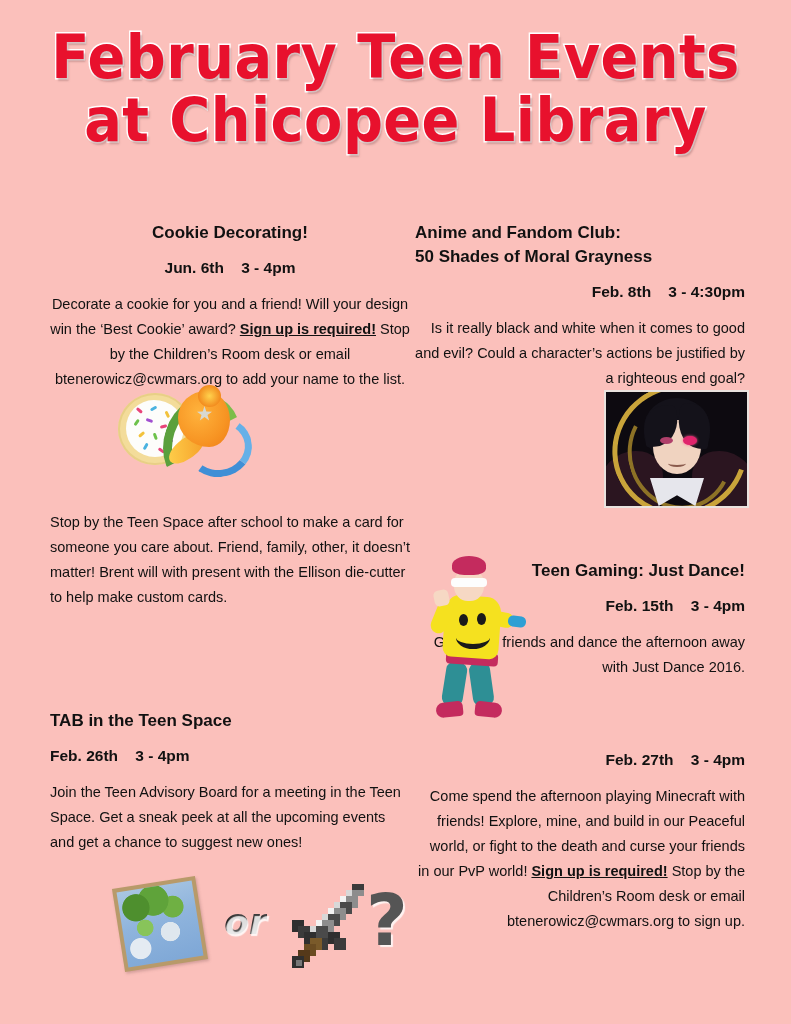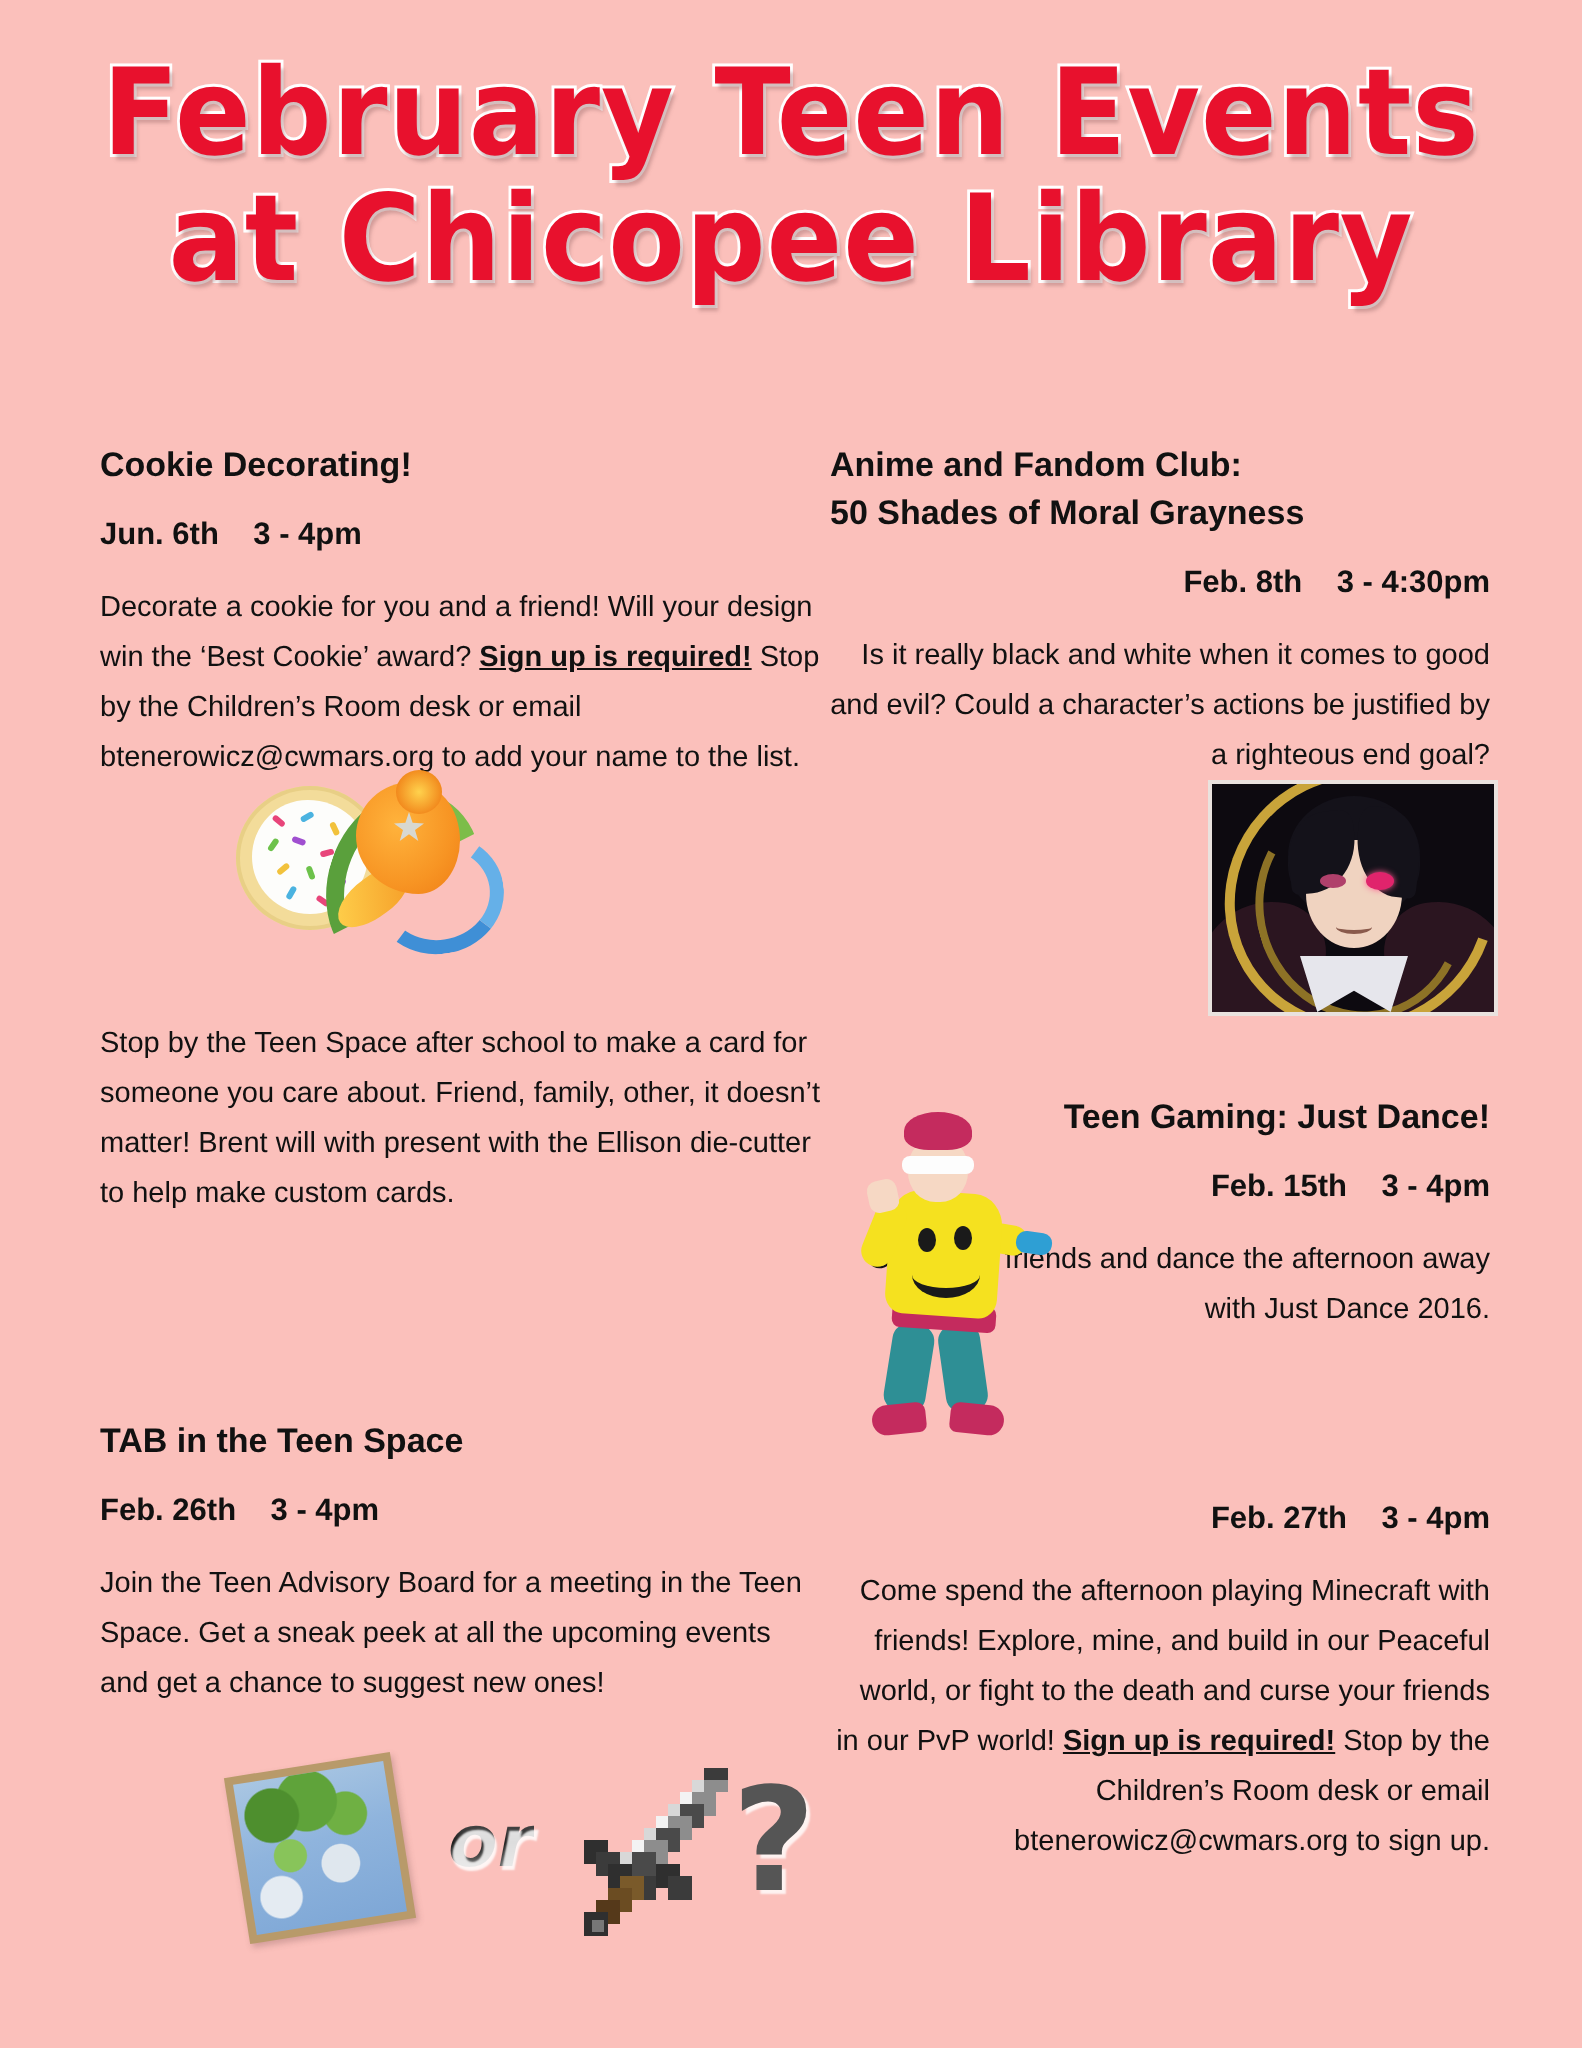--- a/index.html
+++ b/index.html
@@ -457,21 +457,21 @@
 </head>
 <body>
 
 <div class="title-block">
   <div class="title-line">February Teen Events</div>
   <div class="title-line">at Chicopee Library</div>
 </div>
 
 <div class="col-left">
 
-  <div class="event" style="top:222px;">
+  <div class="event" style="top:222px;text-align:center;">
     <p class="ev-head">Cookie Decorating!</p>
     <p class="ev-date">Jun. 6th    3 - 4pm</p>
     <p class="ev-body"><span>Decorate a cookie for you and a friend!  Will your design win the ‘Best Cookie’ award? </span><span class="u">Sign up is required!</span><span>  Stop by the Children’s Room desk or email btenerowicz@cwmars.org to add your name to the list.</span></p>
   </div>
 
   <div class="event" style="top:510px;">
     <p class="ev-body">Stop by the Teen Space after school to make a card for someone you care about.  Friend, family, other, it doesn’t matter!  Brent will with present with the Ellison die-cutter to help make custom cards.</p>
   </div>
 
   <div class="event" style="top:710px;">
@@ -484,21 +484,21 @@
 
 <div class="col-right">
 
   <div class="event" style="top:222px;">
     <p class="ev-head centered">Anime and Fandom Club:</p>
     <p class="ev-head centered" style="margin-top:-12px;">50 Shades of Moral Grayness</p>
     <p class="ev-date">Feb. 8th    3 - 4:30pm</p>
     <p class="ev-body">Is it really black and white when it comes to good and evil?  Could a character’s actions be justified by a righteous end goal?</p>
   </div>
 
-  <div class="event" style="top:548px;">
+  <div class="event" style="top:560px;">
     <p class="ev-head">Teen Gaming: Just Dance!</p>
     <p class="ev-date">Feb. 15th    3 - 4pm</p>
     <p class="ev-body">Grab your friends and dance the afternoon away with Just Dance 2016.</p>
   </div>
 
   <div class="event" style="top:750px;">
     <p class="ev-date">Feb. 27th    3 - 4pm</p>
     <p class="ev-body"><span>Come spend the afternoon playing Minecraft with friends!  Explore, mine, and build in our Peaceful world, or fight to the death and curse your friends in our PvP world!  </span><span class="u">Sign up is required!</span><span> Stop by the Children’s Room desk or email btenerowicz@cwmars.org to sign up.</span></p>
   </div>
 

